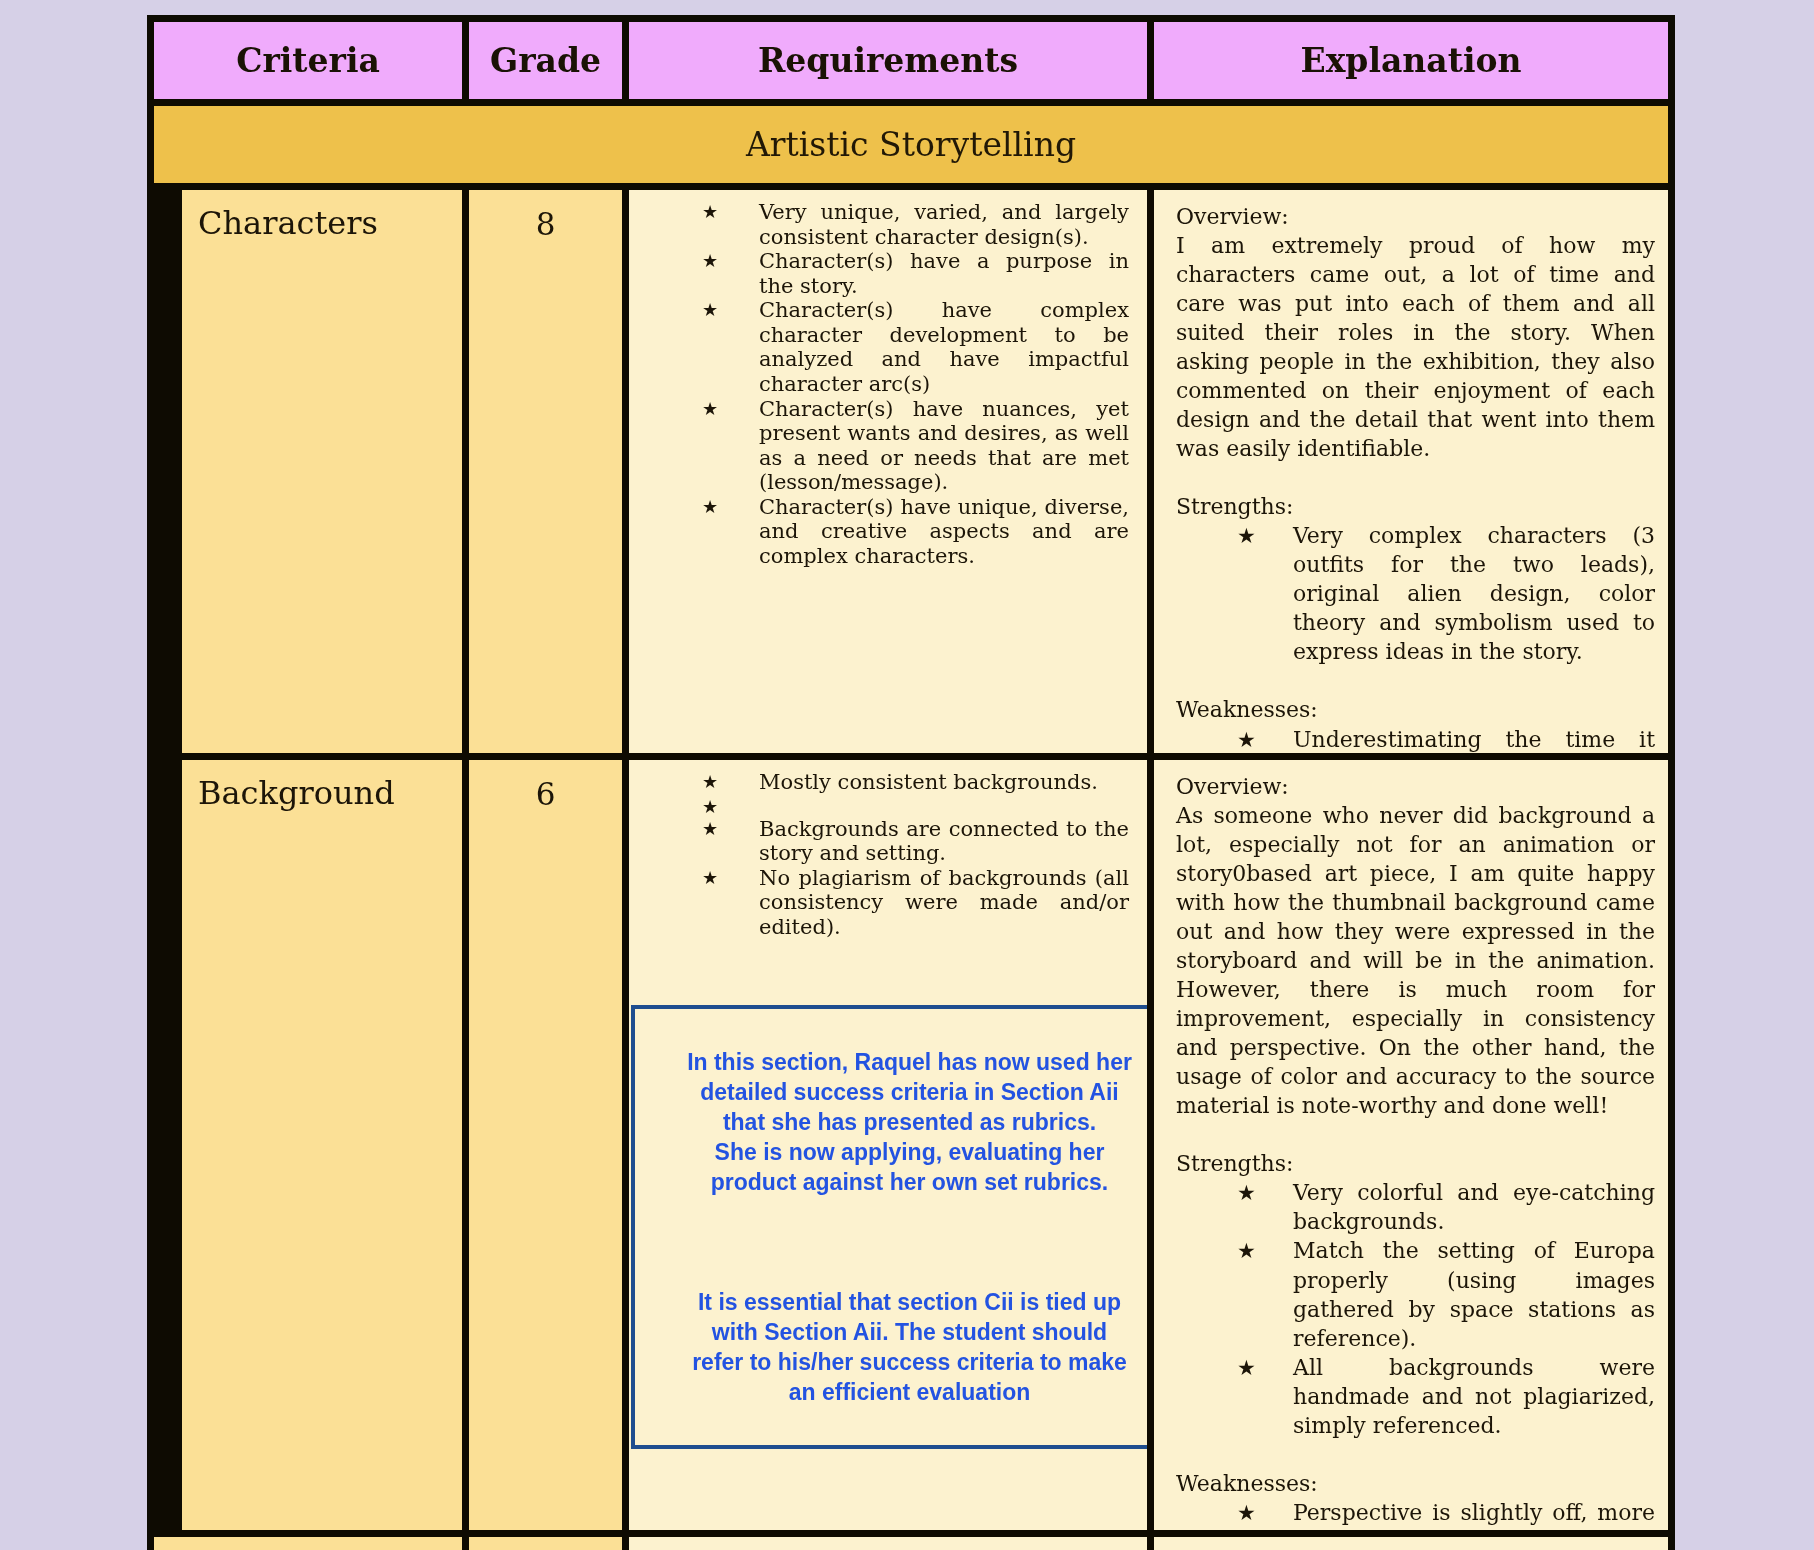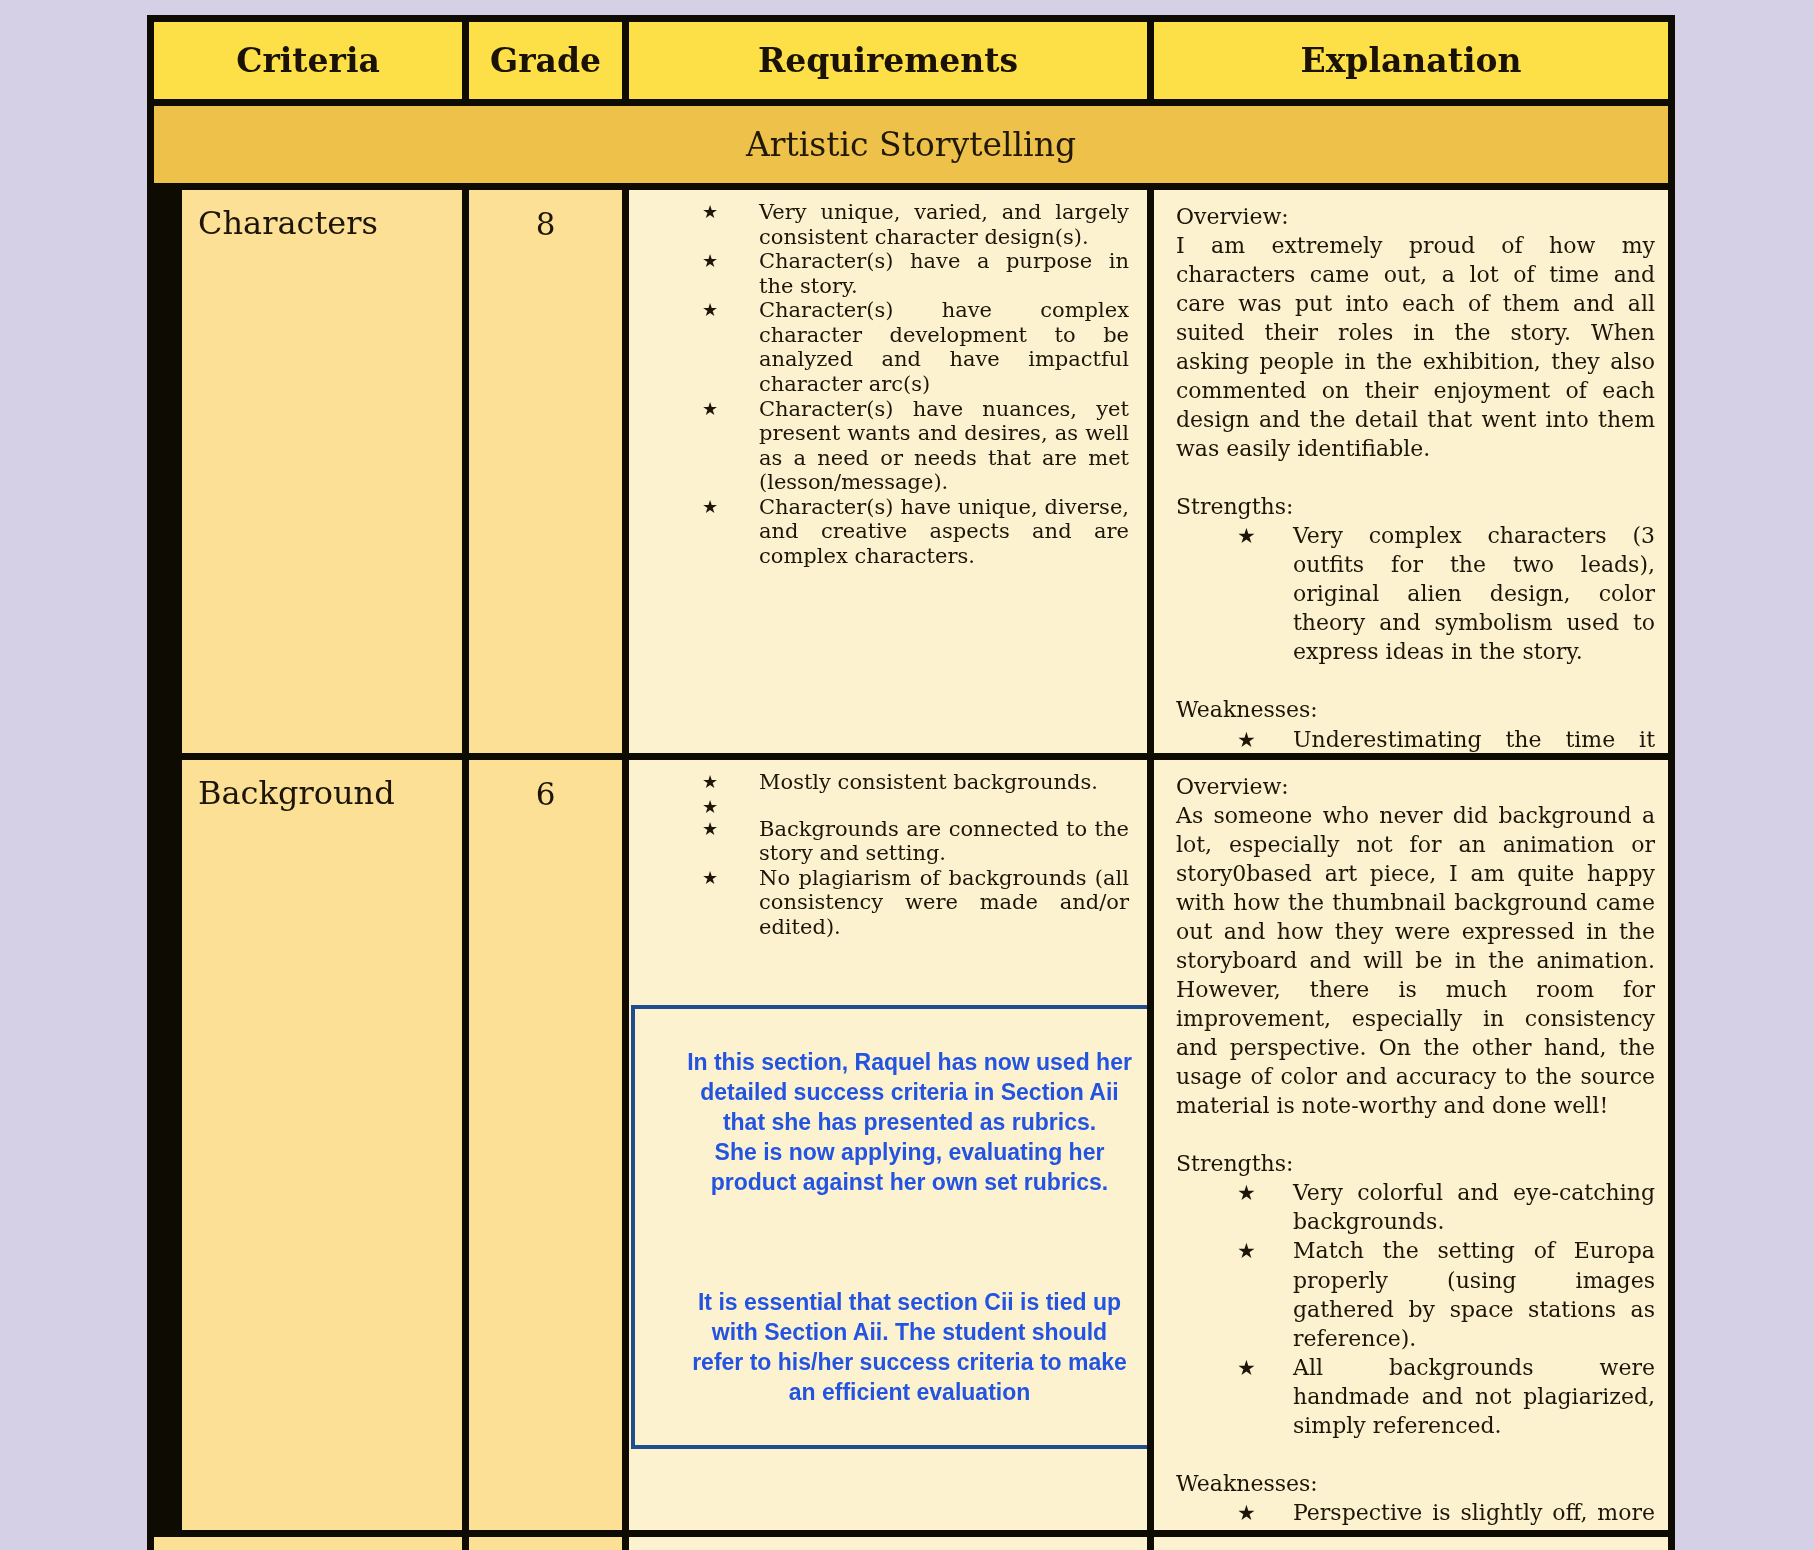--- a/index.html
+++ b/index.html
@@ -17,21 +17,21 @@
     background:#0e0b02;
     display:grid;
     grid-template-columns:308px 153px 518px 514px;
     grid-template-rows:77px 77px 563px 770px 80px;
     gap:7px;
   }
   .cell { overflow:hidden; }
   .cell.gold  { background:#FBE096; }
   .cell.cream { background:#FCF2CF; }
   .cell.header {
-    background:#fde047;
+    background:#f0abfc;
     display:flex; align-items:center; justify-content:center;
     font-weight:bold; font-size:33px; color:#1a1205;
   }
   .cell.band {
     grid-column:1 / -1;
     background:#EEC14B;
     display:flex; align-items:center; justify-content:center;
     font-size:33px; color:#211806;
   }
   .criteria-cell { padding:14px 16px; font-size:32px;margin-left:28px; }

